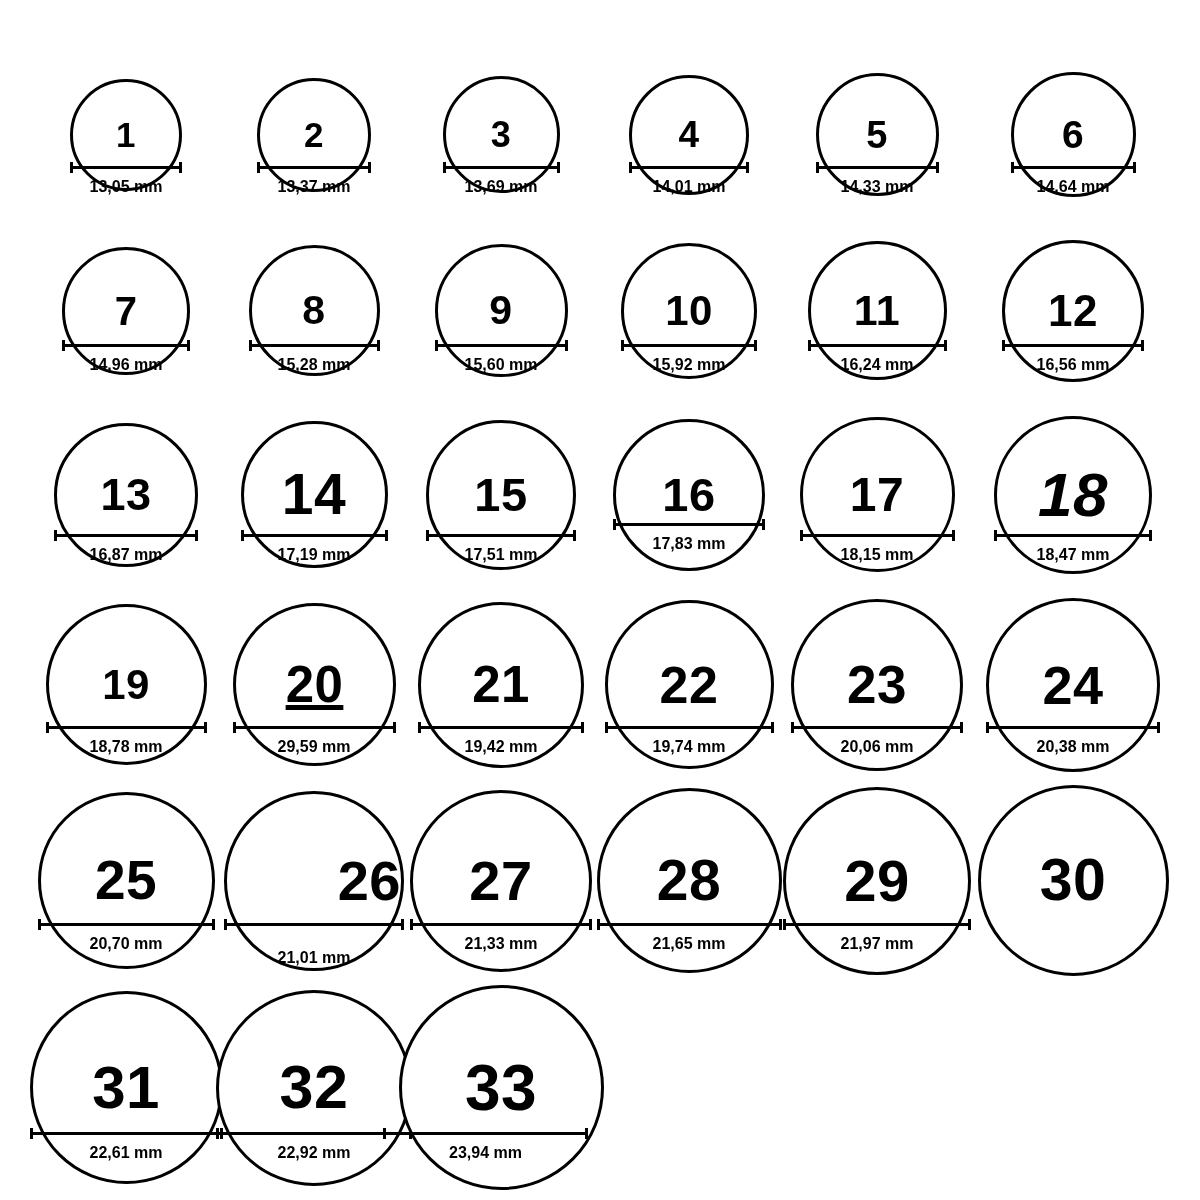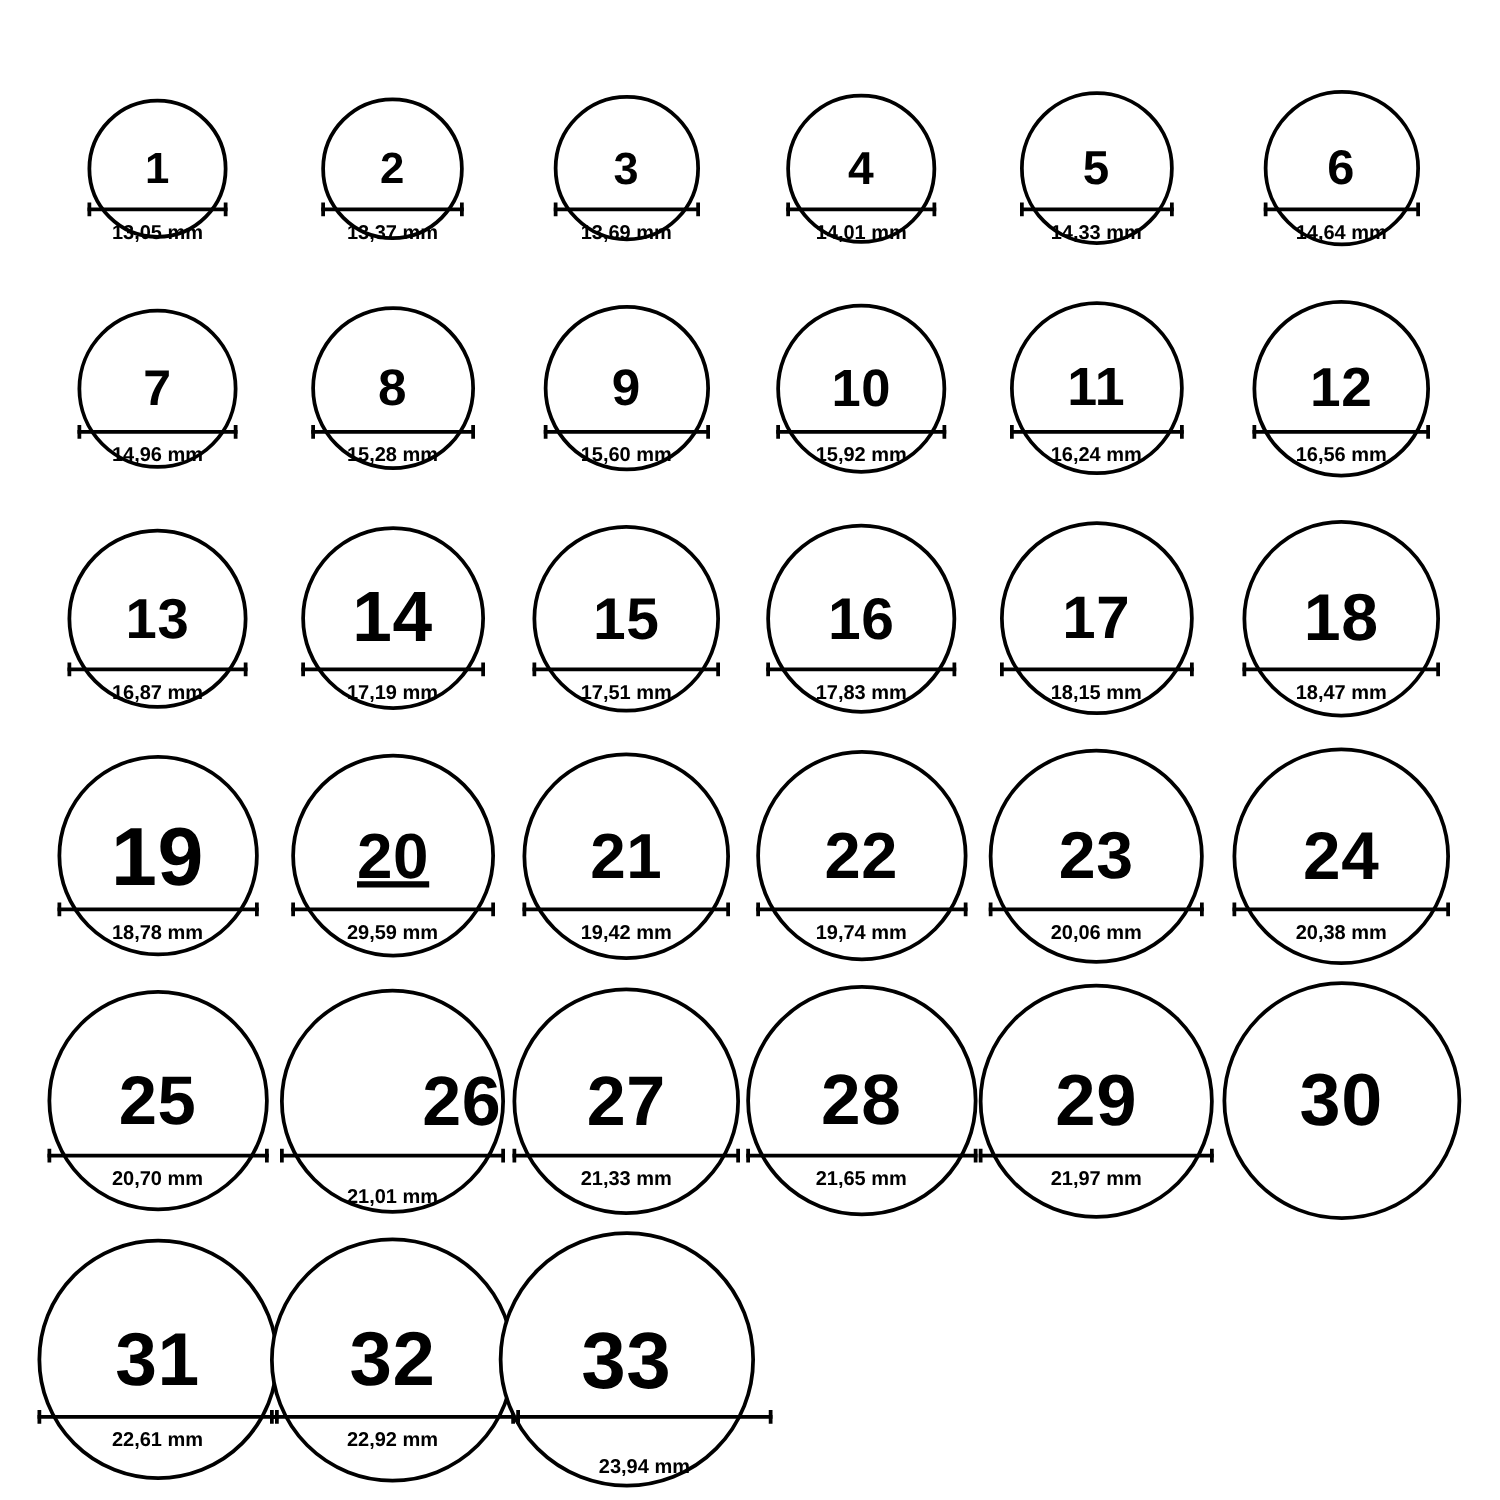--- a/index.html
+++ b/index.html
@@ -269,21 +269,21 @@
         <div class="cap left"></div>
         <div class="cap right"></div>
       </div>
       <div class="measure-label">17,51 mm</div>
     </div>
     <div class="size-cell" style="left: 613px; top: 418.5px; width: 152px;">
       <div class="ring-circle" style="width: 152px; height: 152px;">
         <span class="ring-number" style="font-size: 47px;">16</span>
       </div>
     </div>
-    <div class="size-cell" style="left: 613px; top: 524px; width: 152px;">
+    <div class="size-cell" style="left: 613px; top: 513px; width: 152px;">
       <div class="measure-bar" style="width: 152px;">
         <div class="line"></div>
         <div class="cap left"></div>
         <div class="cap right"></div>
       </div>
       <div class="measure-label">17,83 mm</div>
     </div>
     <div class="size-cell" style="left: 799.5px; top: 417px; width: 155px;">
       <div class="ring-circle" style="width: 155px; height: 155px;">
         <span class="ring-number" style="font-size: 48px;">17</span>
@@ -292,34 +292,34 @@
     <div class="size-cell" style="left: 799.5px; top: 524px; width: 155px;">
       <div class="measure-bar" style="width: 155px;">
         <div class="line"></div>
         <div class="cap left"></div>
         <div class="cap right"></div>
       </div>
       <div class="measure-label">18,15 mm</div>
     </div>
     <div class="size-cell" style="left: 994px; top: 415.5px; width: 158px;">
       <div class="ring-circle" style="width: 158px; height: 158px;">
-        <span class="ring-number" style="font-size: 53px;">18</span>
+        <span class="ring-number" style="font-size: 62px; font-style: italic;">18</span>
       </div>
     </div>
     <div class="size-cell" style="left: 994px; top: 524px; width: 158px;">
       <div class="measure-bar" style="width: 158px;">
         <div class="line"></div>
         <div class="cap left"></div>
         <div class="cap right"></div>
       </div>
       <div class="measure-label">18,47 mm</div>
     </div>
     <div class="size-cell" style="left: 45.5px; top: 604px; width: 161px;">
       <div class="ring-circle" style="width: 161px; height: 161px;">
-        <span class="ring-number" style="font-size: 66px;">19</span>
+        <span class="ring-number" style="font-size: 42px;">19</span>
       </div>
     </div>
     <div class="size-cell" style="left: 45.5px; top: 716px; width: 161px;">
       <div class="measure-bar" style="width: 161px;">
         <div class="line"></div>
         <div class="cap left"></div>
         <div class="cap right"></div>
       </div>
       <div class="measure-label">18,78 mm</div>
     </div>
@@ -482,21 +482,21 @@
         <div class="cap left"></div>
         <div class="cap right"></div>
       </div>
       <div class="measure-label">22,92 mm</div>
     </div>
     <div class="size-cell" style="left: 398.5px; top: 985px; width: 205px;">
       <div class="ring-circle" style="width: 205px; height: 205px;">
         <span class="ring-number" style="font-size: 64px;">33</span>
       </div>
     </div>
-    <div class="size-cell" style="left: 413px; top: 1122px; width: 205px; gap: 21px;">
+    <div class="size-cell" style="left: 383px; top: 1122px; width: 205px;">
       <div class="measure-bar" style="width: 205px;">
         <div class="line"></div>
         <div class="cap left"></div>
         <div class="cap right"></div>
       </div>
       <div class="measure-label">23,94 mm</div>
     </div>
   </div>
 
 </body></html>

